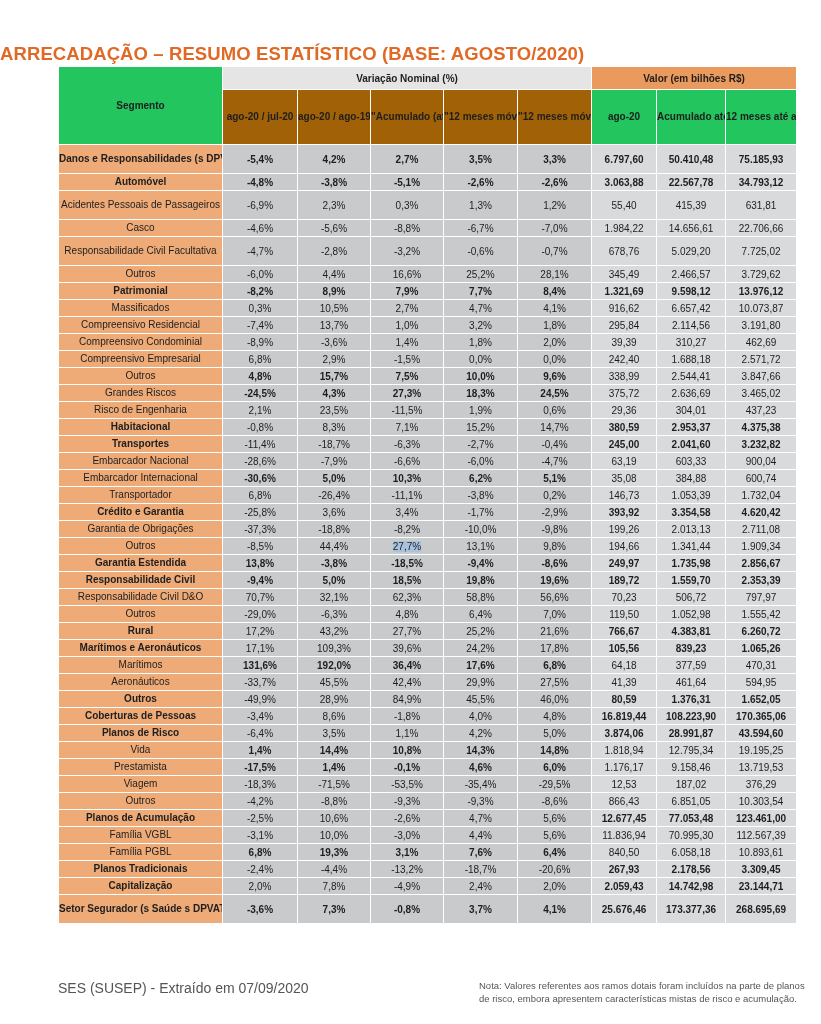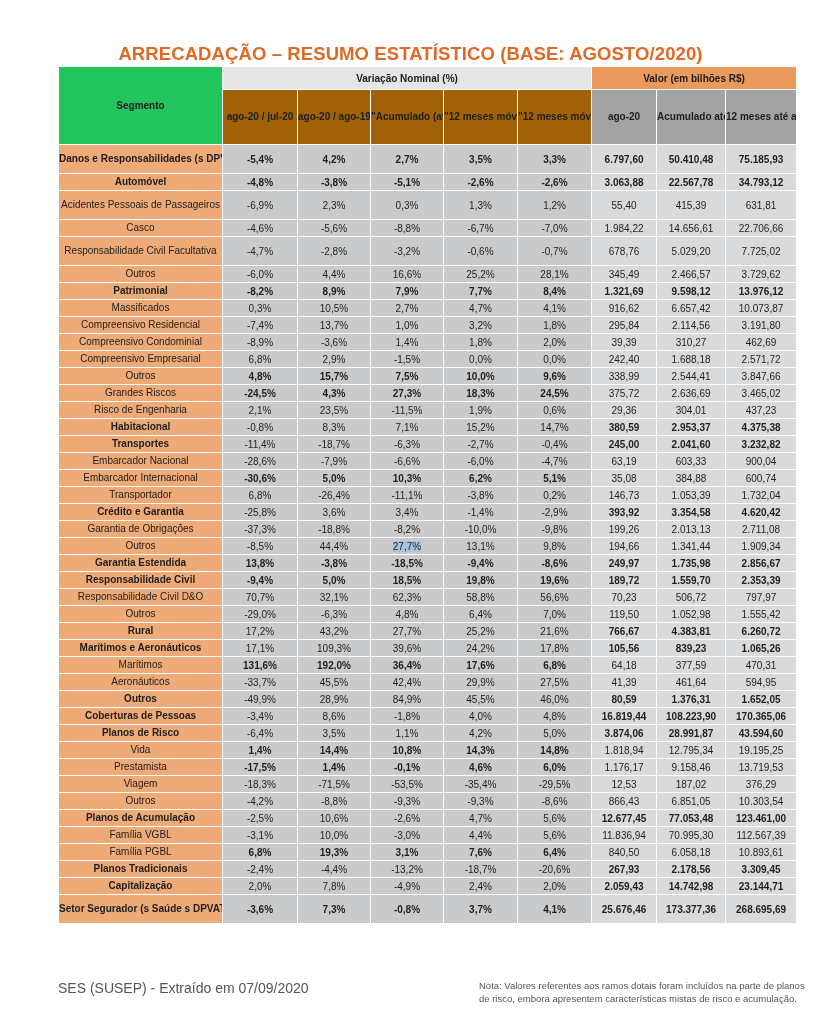--- a/index.html
+++ b/index.html
@@ -1,24 +1,24 @@
 <!DOCTYPE html>
 <html><head>
 <meta charset="utf-8">
 <style>
   html,body{margin:0;padding:0;background:#ffffff;}
   body{width:821px;height:1024px;position:relative;font-family:"Liberation Sans","DejaVu Sans",sans-serif;overflow:hidden;}
-  .title{position:absolute;left:0;top:43px;width:821px;text-align:center;color:#e06a25;font-weight:bold;font-size:18.5px;letter-spacing:0.1px;}
+  .title{position:absolute;left:0;top:43px;width:821px;color:#e06a25;font-weight:bold;font-size:18.5px;letter-spacing:0.1px;}
   table.tbl{position:absolute;left:58px;top:66px;border-collapse:collapse;table-layout:fixed;width:738px;}
   table.tbl td, table.tbl th{border:1.5px solid #ffffff;padding:0;font-size:10px;color:#1e1e1e;text-align:center;vertical-align:middle;overflow:hidden;white-space:nowrap;}
   th.seg{background:#22c55e;color:#fff;font-size:12px;text-align:left;padding-left:6px;font-weight:bold;}
   th.grp1{background:#e5e5e5;color:#fff;font-size:12px;font-weight:bold;height:22px;}
   th.grp2{background:#ea9a5c;color:#1e1e1e;font-size:12px;font-weight:bold;height:22px;}
   th.sub1{background:#a16207;color:#fff;font-size:9.6px;font-weight:bold;white-space:normal;line-height:11.5px;height:54px;}
-  th.sub2{background:#a3a3a3;color:#fff;font-size:9.6px;font-weight:bold;white-space:normal;line-height:11.5px;}
+  th.sub2{background:#22c55e;color:#fff;font-size:9.6px;font-weight:bold;white-space:normal;line-height:11.5px;}
   td.lbl{background:#eeaa77;text-align:left;font-size:10px;white-space:normal;line-height:11.5px;}
   td.v{background:#c8cacb;}
   td.w{background:#d9dadb;}
   tr.r td{height:16px;}
   tr.tall td{height:28px;}
   .b{font-weight:bold;}
   .l0{padding-left:4px;}
   .l1{padding-left:12px;}
   .l2{padding-left:20px;}
   .l3{padding-left:28px;}
@@ -268,21 +268,21 @@
         <td class="v">0,2%</td>
         <td class="w">146,73</td>
         <td class="w">1.053,39</td>
         <td class="w">1.732,04</td>
       </tr>
       <tr class="r">
         <td class="lbl l1 b">Crédito e Garantia</td>
         <td class="v">-25,8%</td>
         <td class="v">3,6%</td>
         <td class="v">3,4%</td>
-        <td class="v">-1,4%</td>
+        <td class="v">-1,7%</td>
         <td class="v">-2,9%</td>
         <td class="w b">393,92</td>
         <td class="w b">3.354,58</td>
         <td class="w b">4.620,42</td>
       </tr>
       <tr class="r">
         <td class="lbl l2">Garantia de Obrigações</td>
         <td class="v">-37,3%</td>
         <td class="v">-18,8%</td>
         <td class="v">-8,2%</td>

